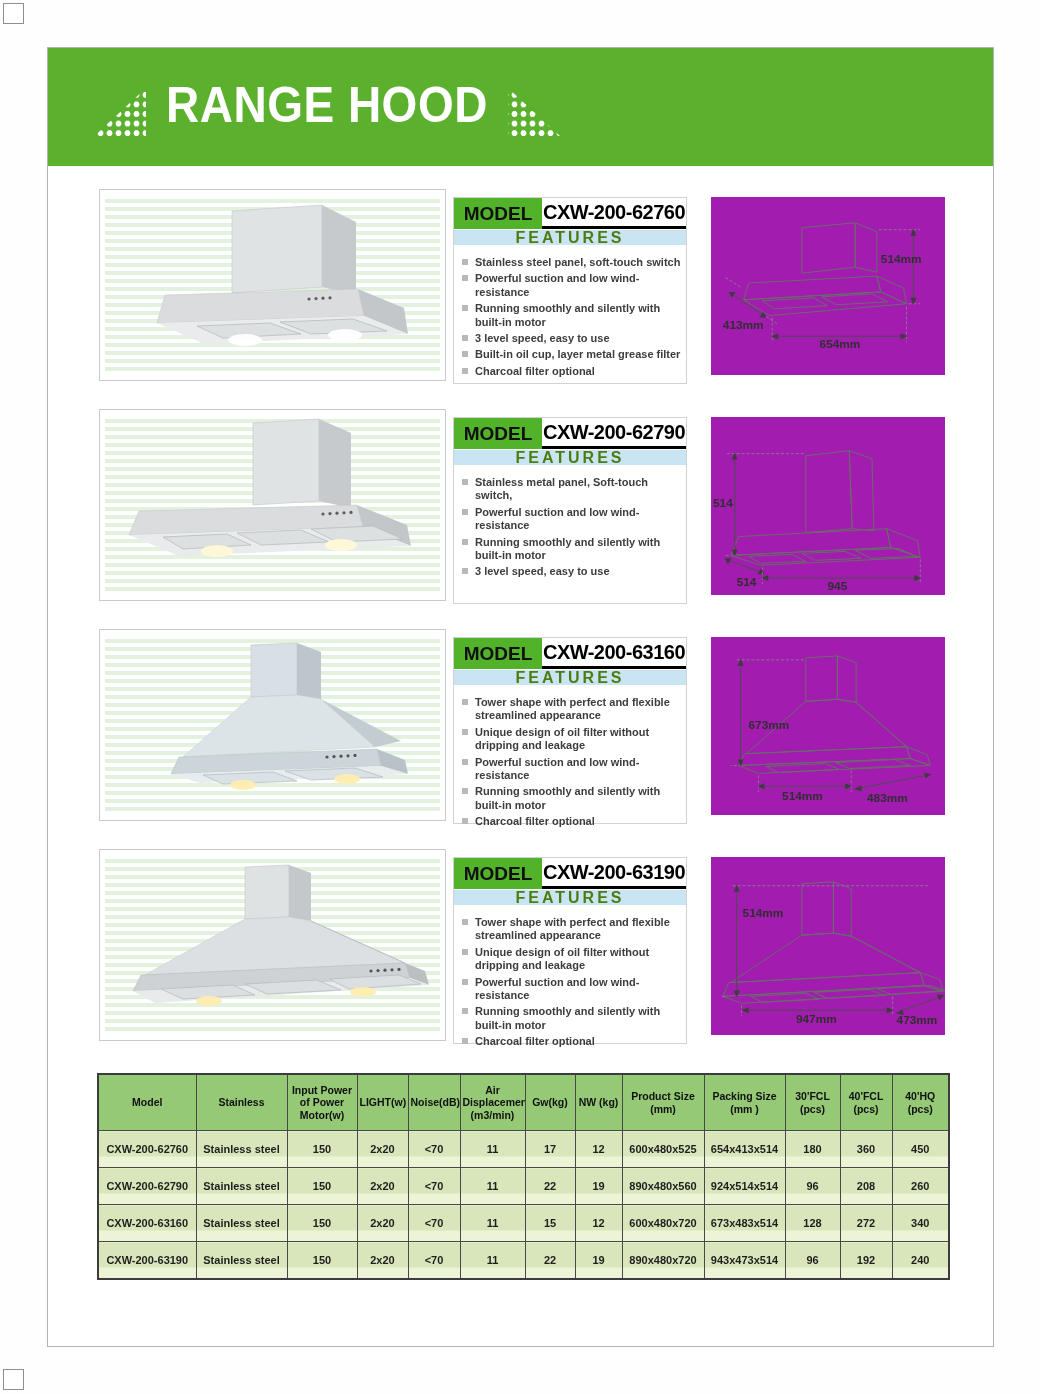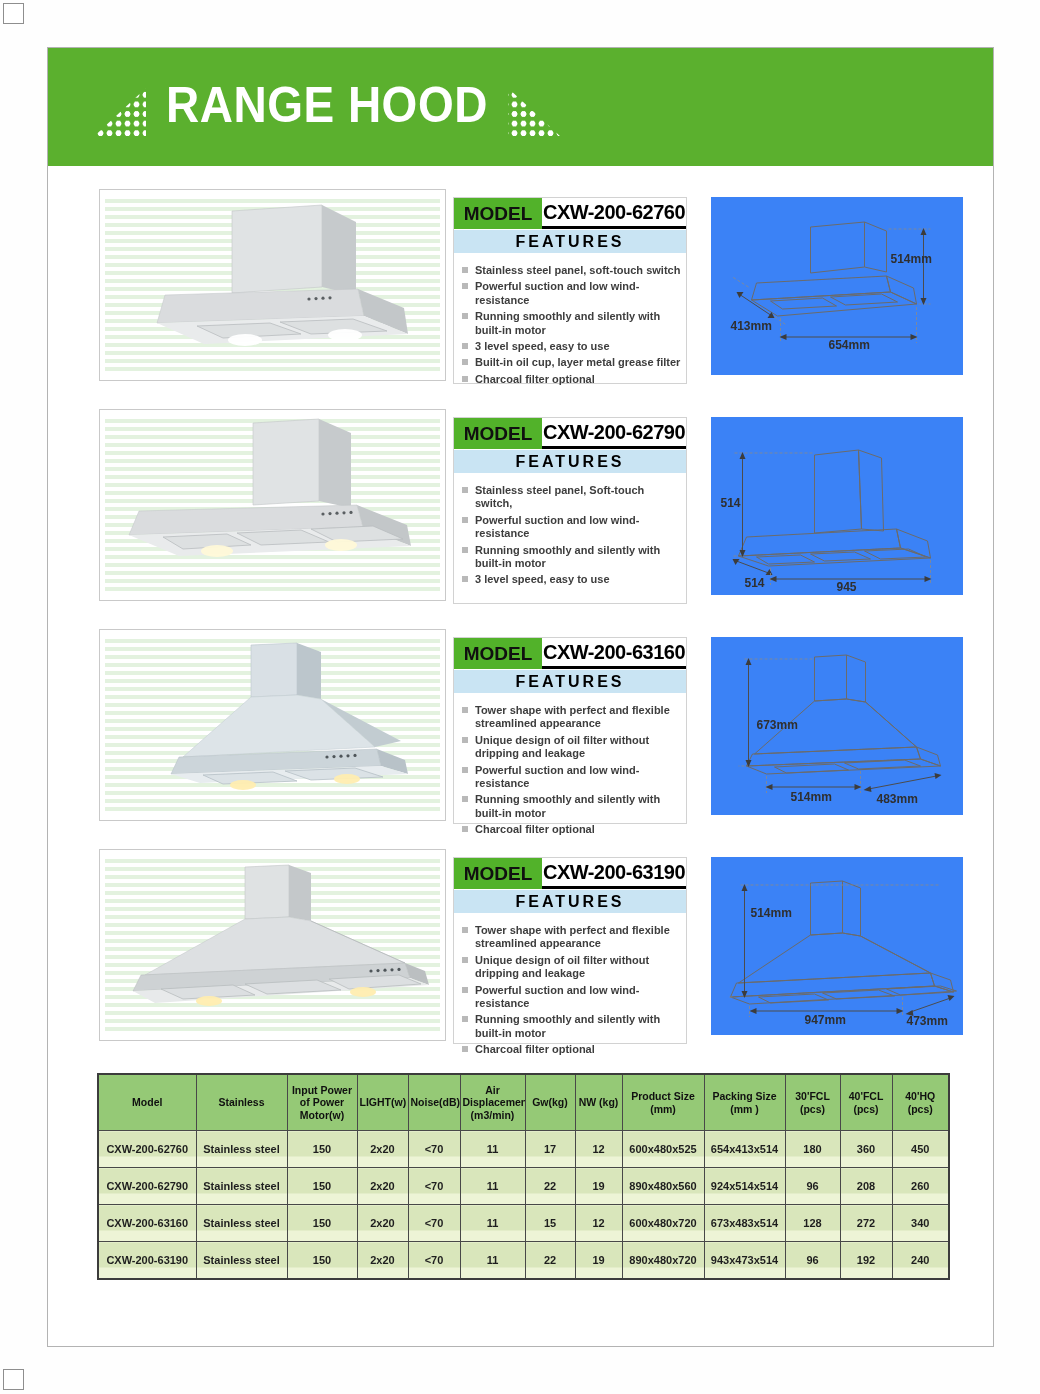--- a/index.html
+++ b/index.html
@@ -22,26 +22,26 @@
   .p0{top:141px;} .p1{top:361px;} .p2{top:581px;} .p3{top:801px;}
 
   .photo-box{position:absolute;left:51px;top:0;width:347px;height:192px;border:1px solid #c9c9c9;background:#fff;padding:5px;box-sizing:border-box;}
   .photo-stripes{width:100%;height:100%;background:repeating-linear-gradient(to bottom,#ffffff 0 4px,#e3f2df 4px 8px);position:relative;}
   .photo-stripes svg{position:absolute;left:0;top:0;width:100%;height:100%;}
 
   .features-box{position:absolute;left:405px;top:8px;width:234px;height:187px;border:1px solid #d2d2d2;background:#fff;box-sizing:border-box;}
   .model-row{display:flex;height:31px;}
   .model-badge{width:88px;background:#52b22a;color:#101010;font-weight:bold;font-size:19px;display:flex;align-items:center;justify-content:center;}
   .model-number{flex:1;background:#fff;border-bottom:3px solid #000;color:#000;font-weight:bold;font-size:20px;letter-spacing:-0.5px;display:flex;align-items:center;justify-content:center;white-space:nowrap;}
-  .features-bar{height:23px;margin-top:1px;background:#c9e4f3;color:#000000;font-weight:bold;font-size:16px;letter-spacing:3px;display:flex;align-items:center;justify-content:center;}
+  .features-bar{height:15px;margin-top:1px;background:#c9e4f3;color:#4d7c0f;font-weight:bold;font-size:16px;letter-spacing:3px;display:flex;align-items:center;justify-content:center;}
   .features-list{list-style:none;margin:11px 0 0;padding:0 5px 0 8px;}
   .features-list li{display:flex;gap:7px;font-size:11px;font-weight:bold;color:#3d3d3d;line-height:1.22;margin-bottom:3px;}
   .bullet-icon{flex:0 0 6px;width:6px;height:6px;background:#b9b9b9;margin-top:3px;}
 
-  .diagram-box{position:absolute;left:663px;top:8px;width:252px;height:178px;background:#3b82f6;}
+  .diagram-box{position:absolute;left:663px;top:8px;width:234px;height:178px;background:#a21caf;}
   .diagram-box svg{width:100%;height:100%;display:block;}
   .diagram-box text{font-family:"Liberation Sans",sans-serif;font-size:10px;font-weight:bold;fill:#2f2f2f;}
   .diagram-box text.big{font-size:12px;}
   .dline{stroke:#6b6b6b;stroke-width:1;fill:none;}
   .dim{stroke:#4c4c4c;stroke-width:1;fill:none;}
   .ext{stroke:#8a8a8a;stroke-width:0.8;stroke-dasharray:3 2;fill:none;}
   .ah{fill:#3c3c3c;}
 
   
   .spec-table{position:absolute;left:49px;top:1025px;width:851px;border-collapse:collapse;table-layout:fixed;border:2px solid #3c3c3c;}
@@ -175,21 +175,21 @@
       </div>
       <div class="features-box">
         <div class="model-row">
           <span class="model-badge">MODEL</span>
           <span class="model-number">CXW-200-62790</span>
         </div>
         <div class="features-bar">FEATURES</div>
         <ul class="features-list">
           <li>
               <span class="bullet-icon"></span>
-              <span>Stainless steel panel, Soft-touch switch,</span>
+              <span>Stainless metal panel, Soft-touch switch,</span>
             </li>
           <li>
               <span class="bullet-icon"></span>
               <span>Powerful suction and low wind-resistance</span>
             </li>
           <li>
               <span class="bullet-icon"></span>
               <span>Running smoothly and silently with built-in motor</span>
             </li>
           <li>

